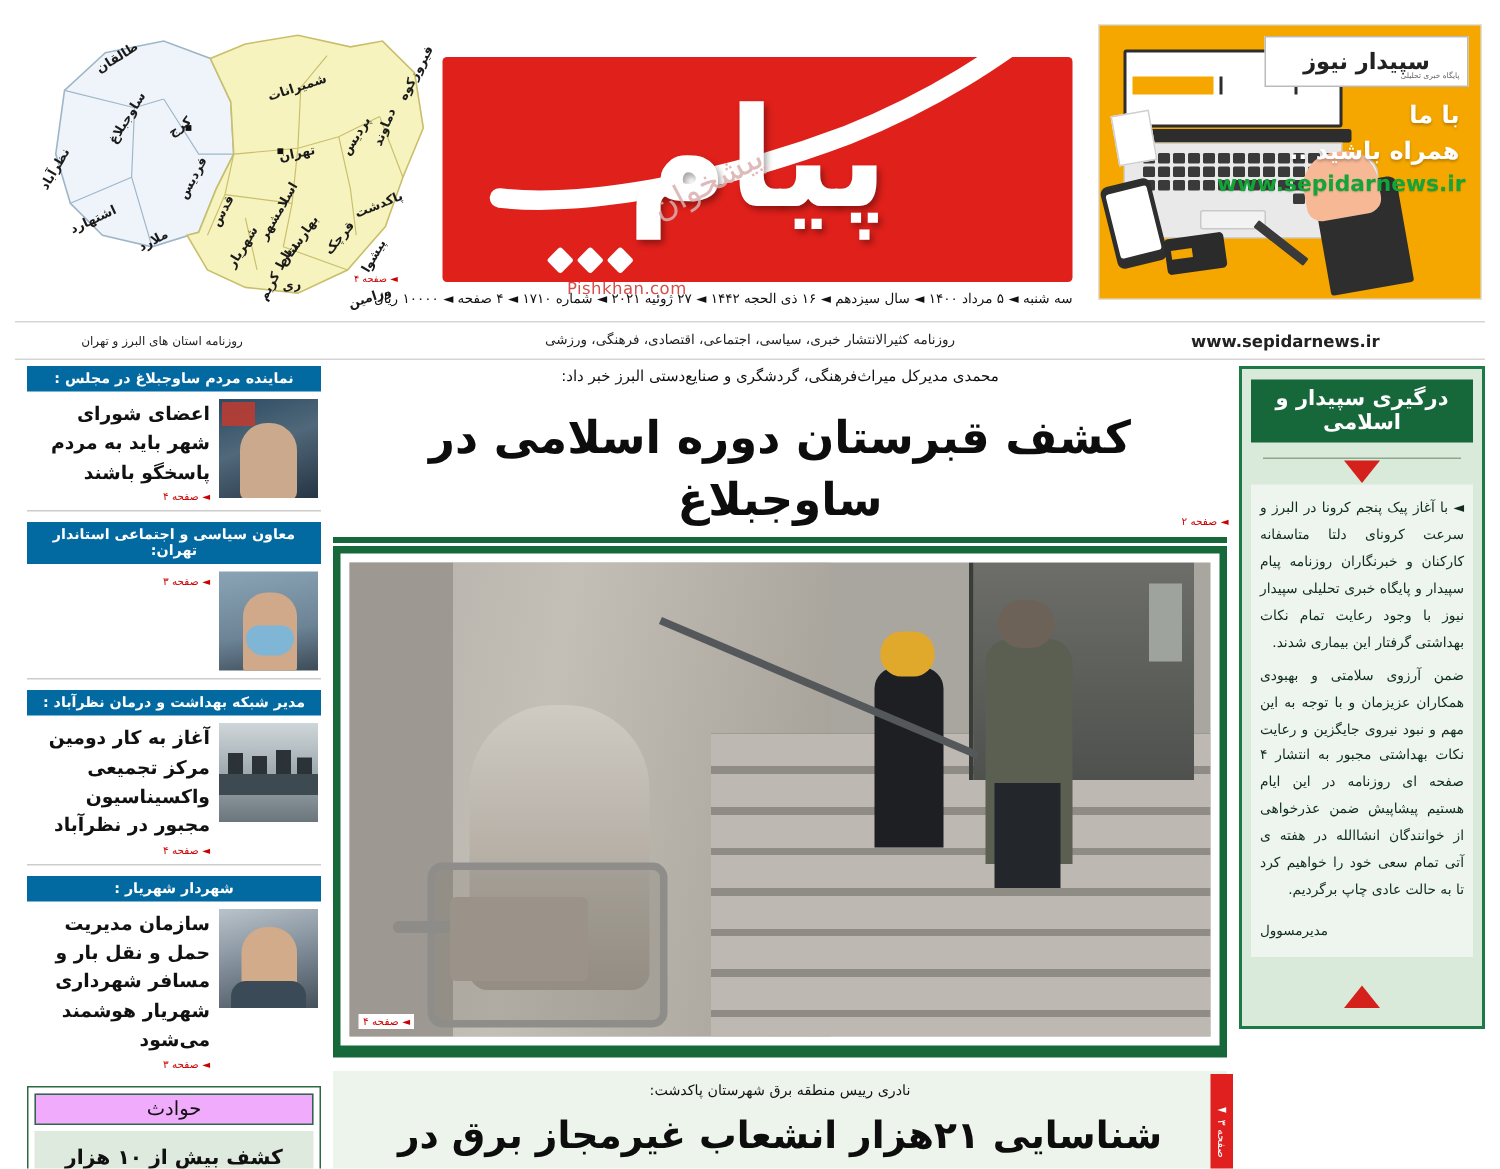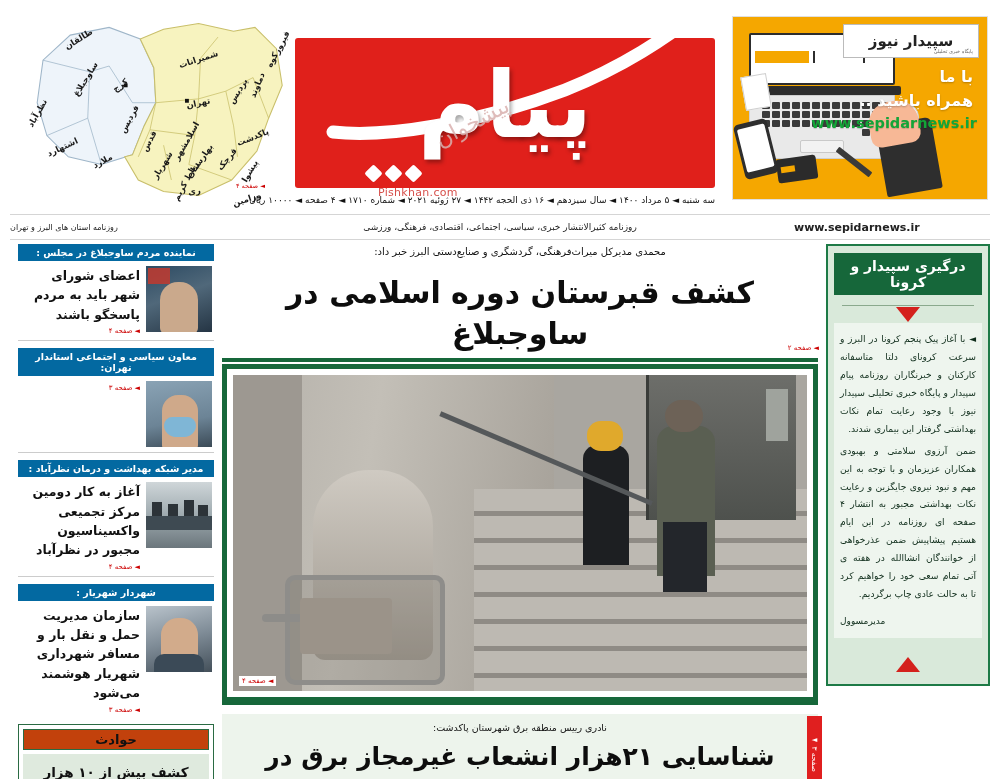--- a/index.html
+++ b/index.html
@@ -93,21 +93,21 @@
   .mouse { position:absolute; left:158px; top:86px; width:28px; height:36px; background:#f2f2f2; border:1px solid #cfcfcf; border-radius:14px 14px 12px 12px;}
 
   
   .infobar {
     position: absolute; left: 10px; right: 10px; top: 214px; height: 26px;
     border-top: 1px solid #d5d5d5; border-bottom: 1px solid #d5d5d5;
     display: flex; align-items: center; font-size: 9px; color: #222;
   }
   .infobar .url { direction: ltr; font-weight: 700; font-size: 11px; width: 200px; text-align: left; padding-left: 4px;}
   .infobar .mid { flex: 1; text-align: center; }
-  .infobar .right { width: 200px; text-align: left; padding-right: 4px; font-size: 8px;}
+  .infobar .right { width: 200px; text-align: center; padding-right: 4px; font-size: 8px;}
 
   
   .body-row { position: absolute; left: 0; top: 244px; width: 1000px; height: 535px; }
 
   
   .col-left { position: absolute; left: 18px; top: 0; width: 196px; }
   .news-card { margin-bottom: 7px; }
   .news-head {
     background: #0369a1; color: #fff; font-size: 9.5px; font-weight: 700;
     text-align: center; padding: 3px 4px; letter-spacing: -.2px;
@@ -129,22 +129,22 @@
   .ph-c { background: linear-gradient(180deg,#cfd6d9 0%,#9aa6ab 55%,#6b767c 100%); }
   .ph-c::after{content:"";position:absolute;left:0;top:34px;width:66px;height:14px;background:#3e4a52;}
   .ph-c::before{content:"";position:absolute;left:6px;top:20px;width:10px;height:22px;background:#2c3338;box-shadow:16px 2px 0 #2c3338, 32px -2px 0 #2c3338, 46px 3px 0 #2c3338;}
   .ph-d { background: linear-gradient(165deg,#b9c3cb 0%,#7f8c97 50%,#44505a 100%); }
   .ph-d::after{content:"";position:absolute;left:15px;top:12px;width:37px;height:54px;background:#d2ab8b;border-radius:17px 17px 5px 5px;}
   .ph-d::before{content:"";position:absolute;left:8px;top:48px;width:50px;height:20px;background:#3b4a57;border-radius:10px 10px 0 0;z-index:2;}
 
   
   .incidents { border: 1px solid #2a6b43; padding: 4px; margin-top: 8px; }
   .inc-head {
-    border: 1px solid #2a6b43; text-align: center; font-size: 13px; font-weight: 700;
-    padding: 2px 0; color: #111; background: #c2410c;
+    border: 1px solid #2a6b43; text-align: center; font-size: 13px; font-weight: 400;
+    padding: 2px 0; color: #111; background: #f0abfc;
   }
   .inc-body { background: #dfeade; padding: 8px 7px 6px 7px; margin-top: 4px; }
   .inc-title { text-align: center; font-size: 13.5px; font-weight: 700; line-height: 1.6; color: #111; }
 
   
   .col-center { position: absolute; left: 222px; width: 596px; top: 0; }
   .kicker { text-align: center; font-size: 10px; color: #111; padding: 2px 0 4px 0; }
   .headline {
     text-align: center; font-size: 30px; font-weight: 700; color: #0d0d0d;
     line-height: 1.35; letter-spacing: -.5px; padding-bottom: 4px; margin-top: 12px;
@@ -458,21 +458,21 @@
       <div class="bottom-rule"></div>
       <div class="bottom-story">
         <div class="vert-tag">صفحه ۳ ◄</div>
         <div class="b-kicker">نادری رییس منطقه برق شهرستان پاکدشت:</div>
         <div class="b-headline">شناسایی ۲۱هزار انشعاب غیرمجاز برق در پاکدشت</div>
       </div>
     </div>
 
     <div class="col-right">
       <div class="corona-box">
-        <div class="corona-head">درگیری سپیدار و کرونا</div>
+        <div class="corona-head">درگیری سپیدار و اسلامی</div>
         <div class="corona-div">
           <span class="tri-down"></span>
         </div>
         <div class="corona-text">
           <p>◄ با آغاز پیک پنجم کرونا در البرز و سرعت کرونای دلتا متاسفانه کارکنان و خبرنگاران روزنامه پیام سپیدار و پایگاه خبری تحلیلی سپیدار نیوز با وجود رعایت تمام نکات بهداشتی گرفتار این بیماری شدند.</p>
           <p>ضمن آرزوی سلامتی و بهبودی همکاران عزیزمان و با توجه به این مهم و نبود نیروی جایگزین و رعایت نکات بهداشتی مجبور به انتشار ۴ صفحه ای روزنامه در این ایام هستیم پیشاپیش ضمن عذرخواهی از خوانندگان انشاالله در هفته ی آتی تمام سعی خود را خواهیم کرد تا به حالت عادی چاپ برگردیم.</p>
           <div class="corona-sign">مدیرمسوول</div>
         </div>
         <div class="corona-foot">
           <span class="tri-up"></span>

